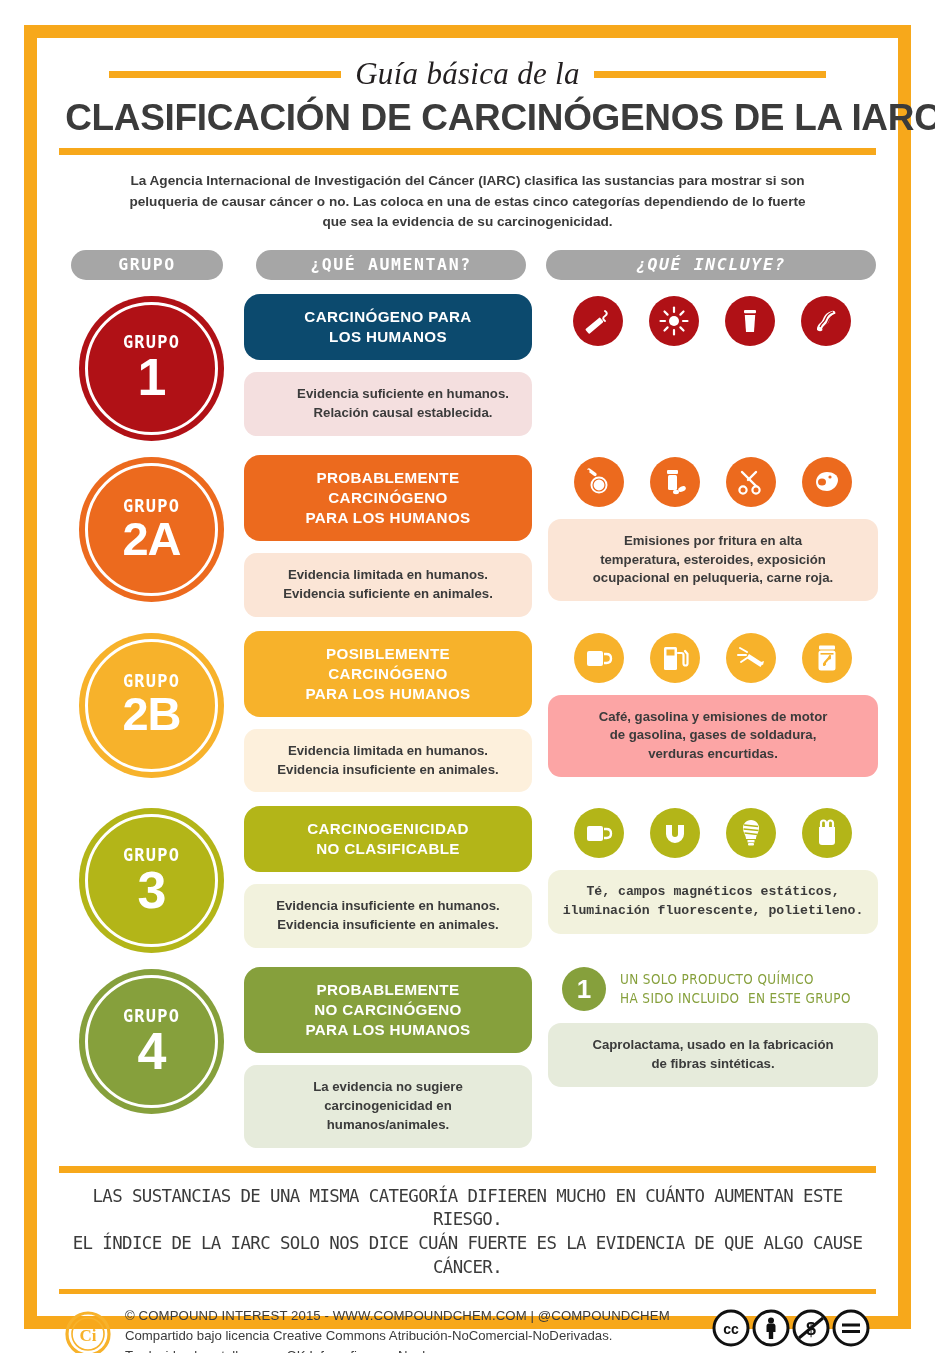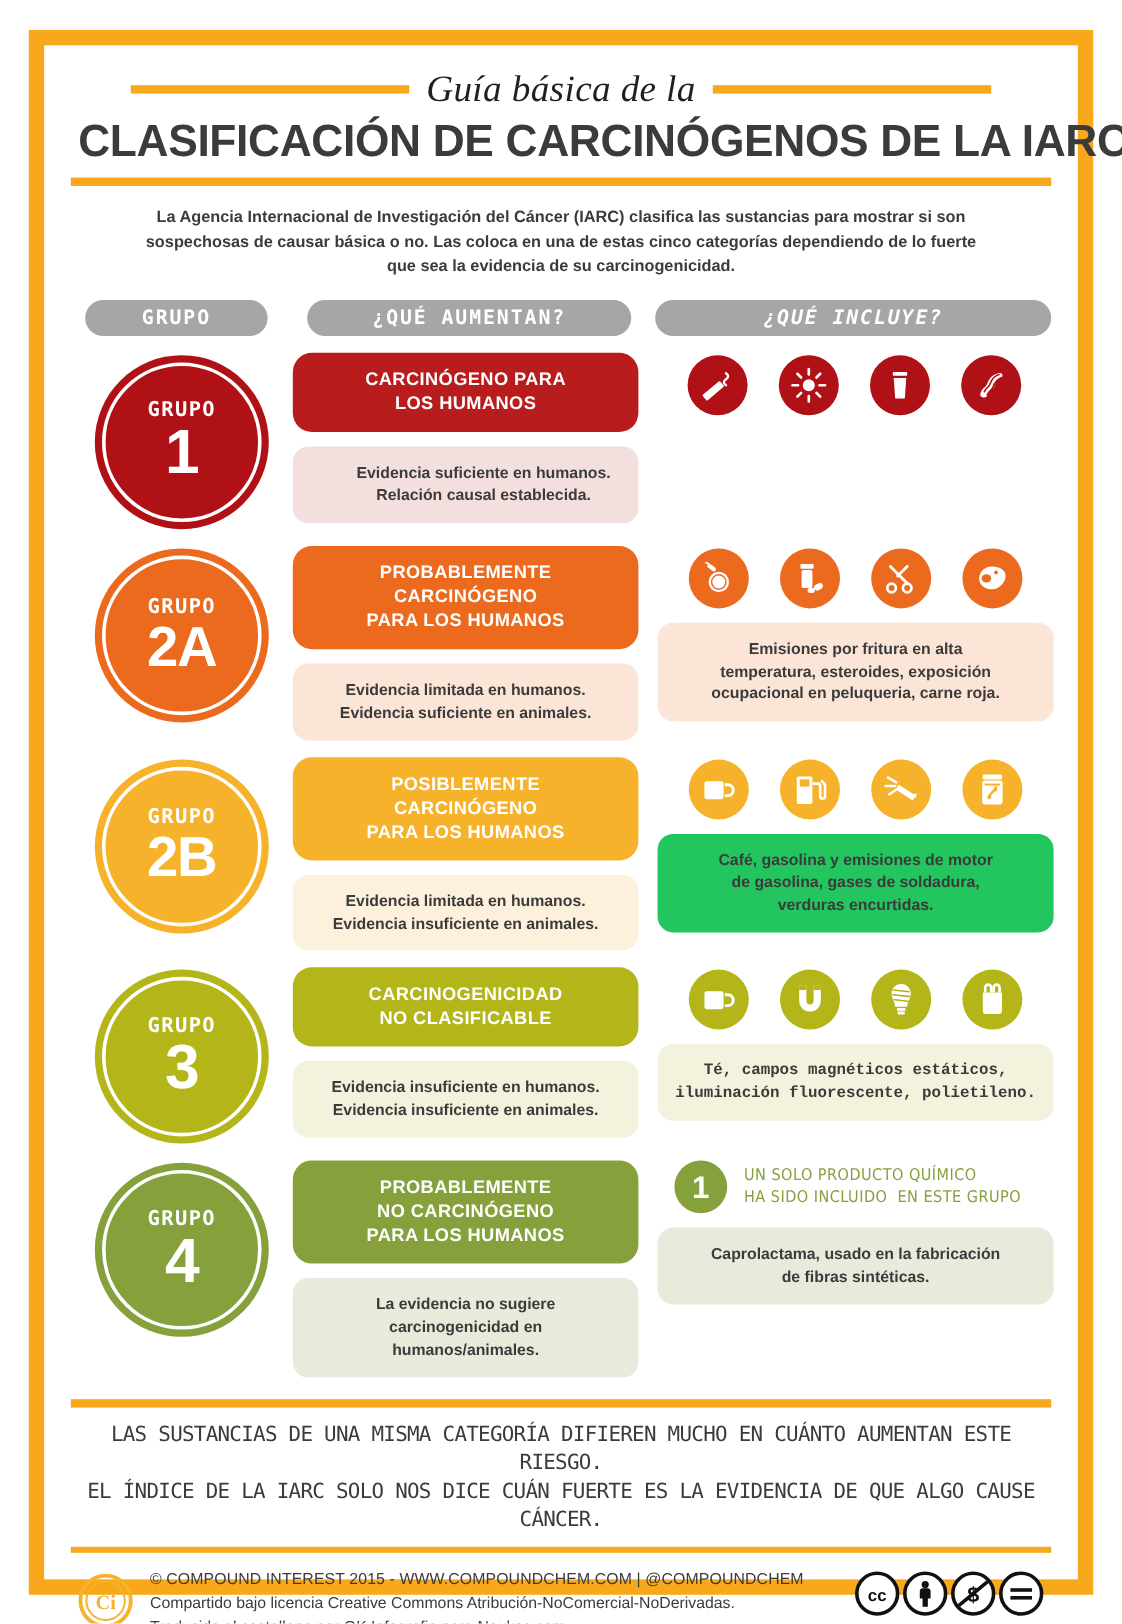--- a/index.html
+++ b/index.html
@@ -283,39 +283,39 @@
   <div class="inner">
 
    <div class="header">
      <div class="kicker-row">
        <div class="kicker-rule"></div>
        <div class="kicker-text">Guía básica de la</div>
        <div class="kicker-rule"></div>
      </div>
      <div class="main-title">CLASIFICACIÓN DE CARCINÓGENOS DE LA IARC</div>
      <div class="title-rule"></div>
-     <div class="intro">La Agencia Internacional de Investigación del Cáncer (IARC) clasifica las sustancias para mostrar si son sospechosas de causar básica o no. Las coloca en una de estas cinco categorías dependiendo de lo fuerte que sea la evidencia de su carcinogenicidad.</div>
+     <div class="intro">La Agencia Internacional de Investigación del Cáncer (IARC) clasifica las sustancias para mostrar si son peluqueria de causar cáncer o no. Las coloca en una de estas cinco categorías dependiendo de lo fuerte que sea la evidencia de su carcinogenicidad.</div>
    </div>
 
    <div class="col-headers">
      <div class="ch ch-1">GRUPO</div>
      <div class="ch ch-2">¿QUÉ AUMENTAN?</div>
      <div class="ch ch-3">¿QUÉ INCLUYE?</div>
    </div>
 
    <div id="rows">
           <div class="row">
             <div class="col-circle">
               <div class="circle" style="background: rgb(176, 17, 22);">
                 <div class="g-label">GRUPO</div>
                 <div class="g-num">1</div>
               </div>
             </div>
             <div class="col-mid">
-              <div class="pill" style="background: #b91c1c;">CARCINÓGENO PARA<br>LOS HUMANOS</div>
+              <div class="pill" style="background: #0c4a6e;">CARCINÓGENO PARA<br>LOS HUMANOS</div>
               <div class="note" style="background: rgb(244, 223, 223); padding-left: 40px;">Evidencia suficiente en humanos.<br>Relación causal establecida.</div>
             </div>
             <div class="col-right">
               <div class="icon-strip">
                 <div class="icon-circle" style="background: rgb(176, 17, 22);">
                   <svg width="30" height="30" viewBox="0 0 30 30">
                     <rect x="2" y="17" width="19" height="6" rx="1" fill="#fff" transform="rotate(-40 11 20)"></rect>
                     <path d="M22 5c2.4 1.6 2.4 3.4 0 5s-2.4 3.4 0 5" stroke="#fff" stroke-width="2" fill="none" stroke-linecap="round"></path>
                   </svg>
                 </div>
@@ -441,21 +441,21 @@
                   <svg width="30" height="30" viewBox="0 0 30 30">
                     <rect x="7" y="2.5" width="16" height="4" rx="1" fill="#fff"></rect>
                     <rect x="6.5" y="7.5" width="17" height="20" rx="2.5" fill="#fff"></rect>
                     <rect x="8.5" y="10" width="13" height="1.6" fill="#f7b22b"></rect>
                     <path d="M12 22c1-5 5-5 6-9" stroke="#f7b22b" stroke-width="2.2" fill="none" stroke-linecap="round"></path>
                     <circle cx="12.5" cy="21" r="1.6" fill="#f7b22b"></circle>
                     <circle cx="17.5" cy="15" r="1.6" fill="#f7b22b"></circle>
                   </svg>
                 </div>
               </div>
-              <div class="incl-note" style="background: #22c55e;">Café, gasolina y emisiones de motor<br>de gasolina, gases de soldadura,<br>verduras encurtidas.</div>
+              <div class="incl-note" style="background: #fca5a5;">Café, gasolina y emisiones de motor<br>de gasolina, gases de soldadura,<br>verduras encurtidas.</div>
             </div>
           </div>
           <div class="row">
             <div class="col-circle">
               <div class="circle" style="background: rgb(179, 181, 24);">
                 <div class="g-label">GRUPO</div>
                 <div class="g-num">3</div>
               </div>
             </div>
             <div class="col-mid">

